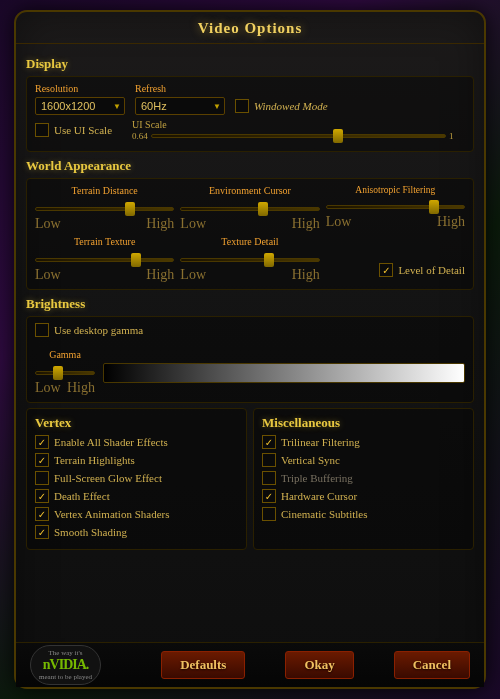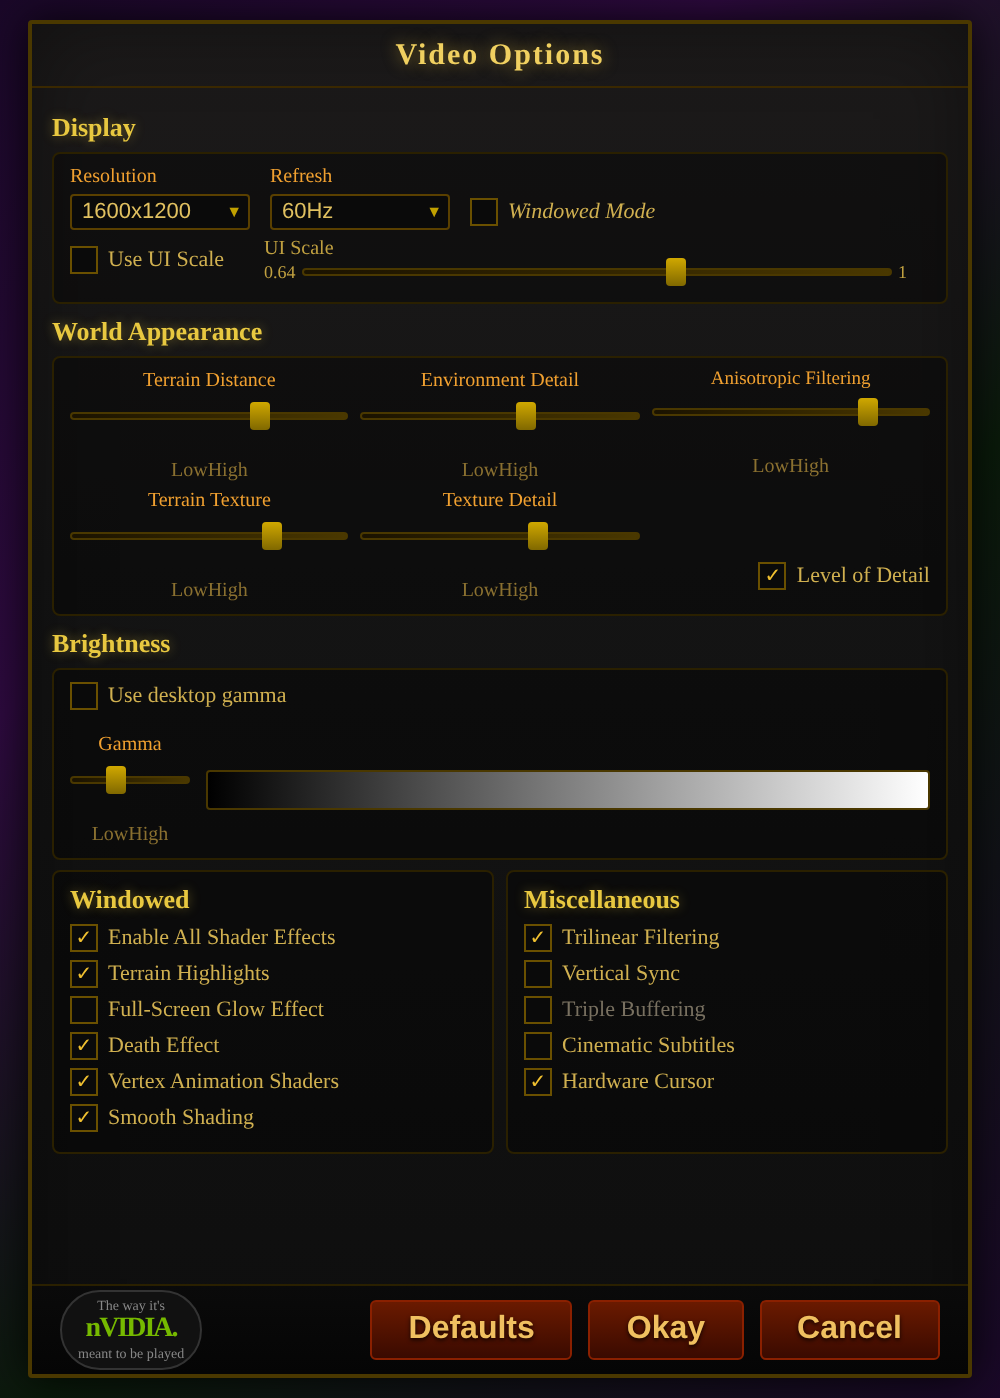--- a/index.html
+++ b/index.html
@@ -21,21 +21,21 @@
     }
 
     .main-panel {
       position: absolute;
       top: 10px;
       left: 14px;
       right: 14px;
       bottom: 10px;
       background: linear-gradient(180deg, #1c1a1a 0%, #141414 40%, #0e0e0e 100%);
       border: 2px solid #4a3800;
-      border-radius: 2px;
+      border-radius: 13px;
       z-index: 1;
       box-shadow: 0 0 20px rgba(0,0,0,0.8), inset 0 0 40px rgba(0,0,0,0.4);
     }
 
     
     .title-bar {
       text-align: center;
       padding: 8px 0 6px;
       border-bottom: 1px solid #3a2800;
     }
@@ -161,24 +161,24 @@
       min-width: 16px;
     }
     .slider-row-label {
       color: #f0a030;
       font-size: 10px;
       text-align: center;
       margin-bottom: 1px;
     }
     .lh-labels {
       display: flex;
-      justify-content: center;
+      justify-content: space-between;
       color: #8a7030;
-      font-size: 10px;
-      margin-top: 15px;
+      font-size: 14px;
+      margin-top: 1px;
     }
 
     
     .aniso-label {
       color: #f0a030;
       font-size: 9.5px;
       text-align: center;
     }
 
     
@@ -262,28 +262,29 @@
       font-size: 7px;
     }
 
     .footer-buttons {
       display: flex;
       gap: 8px;
     }
     .btn {
       padding: 5px 18px;
       border-radius: 3px;
-      font-size: 16px;
+      font-size: 13px;
       font-weight: bold;
       cursor: pointer;
       border: 1px solid #8a2000;
       background: linear-gradient(180deg, #6a1a00, #3a0a00);
       color: #f0c060;
       text-shadow: 0 1px 2px rgba(0,0,0,0.8);
-      font-family: Liberation Sans, sans-serif;
+      font-family: Liberation Serif, serif;
+      margin-left: 32px;
     }
 
     
     input[type=range] {
       -webkit-appearance: none;
       height: 4px;
       background: linear-gradient(90deg, #1a1200, #4a3800);
       border: 1px solid #4a3800;
       border-radius: 2px;
       outline: none;
@@ -358,21 +359,21 @@
         <div style="flex:1;">
           <div class="slider-row-label">Terrain Distance</div>
           <input type="range" min="0" max="100" value="70" style="">
           <div class="lh-labels">
             <span>Low</span>
             <span>High</span>
           </div>
         </div>
 
         <div style="flex:1;">
-          <div class="slider-row-label">Environment Detail</div>
+          <div class="slider-row-label">Environment Cursor</div>
           <input type="range" min="0" max="100" value="60" style="">
           <div class="lh-labels">
             <span>Low</span>
             <span>High</span>
           </div>
         </div>
 
         <div style="flex:1;">
           <div class="aniso-label">Anisotropic Filtering</div>
           <input type="range" min="0" max="100" value="80" style="">
@@ -424,21 +425,21 @@
             <span>High</span>
           </div>
         </div>
         <div class="gamma-bar"></div>
       </div>
     </div>
 
     <div class="bottom-grid">
 
       <div class="shaders-box">
-        <div class="section-title" style="margin-top:0;">Windowed</div>
+        <div class="section-title" style="margin-top:0;">Vertex</div>
         <div id="shaders-list">
             <div class="checkbox-item">
               <div class="checkbox-box checked"></div>
               <span>Enable All Shader Effects</span>
             </div>
             <div class="checkbox-item">
               <div class="checkbox-box checked"></div>
               <span>Terrain Highlights</span>
             </div>
             <div class="checkbox-item">
@@ -469,26 +470,26 @@
             </div>
             <div class="checkbox-item">
               <div class="checkbox-box"></div>
               <span>Vertical Sync</span>
             </div>
             <div class="checkbox-item dimmed">
               <div class="checkbox-box"></div>
               <span>Triple Buffering</span>
             </div>
             <div class="checkbox-item">
+              <div class="checkbox-box checked"></div>
+              <span>Hardware Cursor</span>
+            </div>
+            <div class="checkbox-item">
               <div class="checkbox-box"></div>
               <span>Cinematic Subtitles</span>
-            </div>
-            <div class="checkbox-item">
-              <div class="checkbox-box checked"></div>
-              <span>Hardware Cursor</span>
             </div>
           </div>
       </div>
 
     </div>
 
   </div>
 
   <div class="footer">
     <div class="nvidia-badge">

